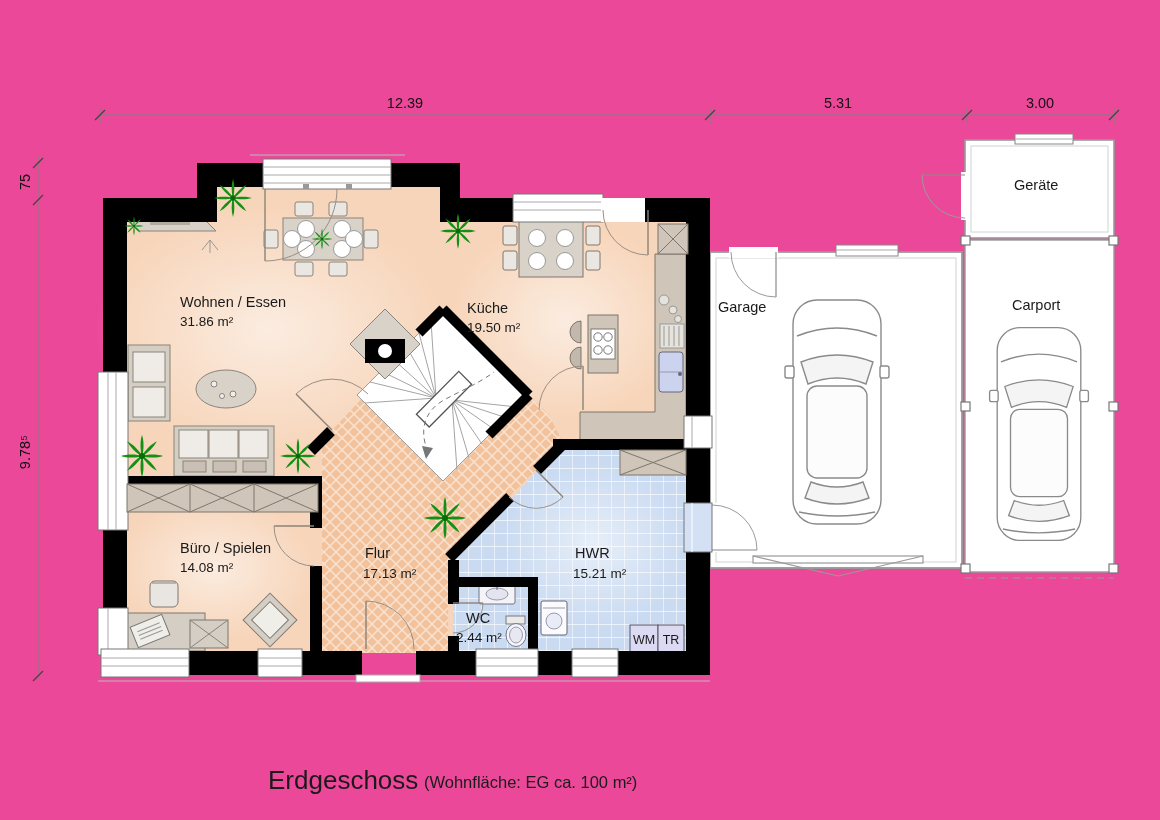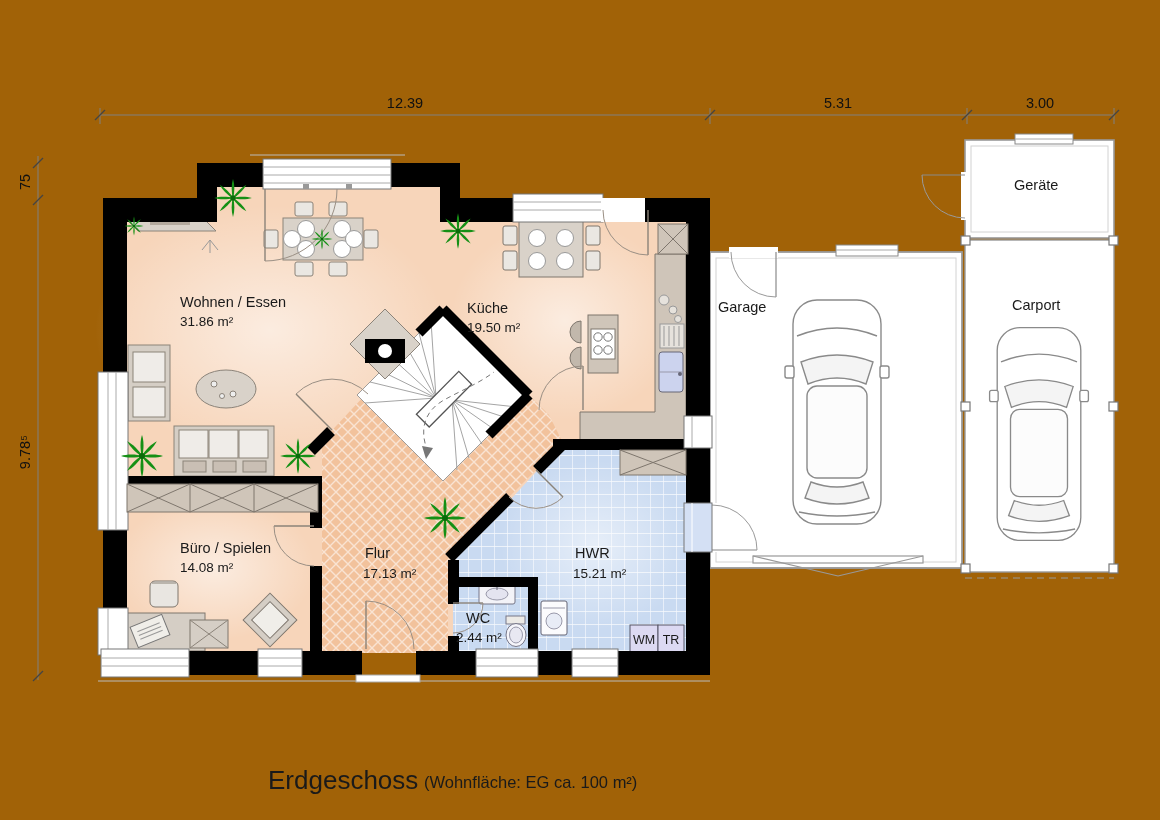--- a/index.html
+++ b/index.html
@@ -1,16 +1,16 @@
 <!DOCTYPE html>
 <html><head>
 <meta charset="utf-8">
 <style>
   html,body{margin:0;padding:0;background:#fff;}
-  #stage{position:relative;width:1160px;height:820px;background:#a16207;overflow:hidden;
+  #stage{position:relative;width:1160px;height:820px;background:#ec4899;overflow:hidden;
          font-family:"Liberation Sans", sans-serif;}
   svg text{font-family:"Liberation Sans", sans-serif;fill:#1a1a1a;}
   .dimlabel{font-size:14.5px;fill:#111;}
   .roomname{font-size:14.5px;}
   .roomarea{font-size:13.5px;}
   .outlabel{font-size:14.5px;}
   .applabel{font-size:12.5px;}
   .maintitle{font-size:26px;}
   .subtitle{font-size:16.5px;}
 </style>

